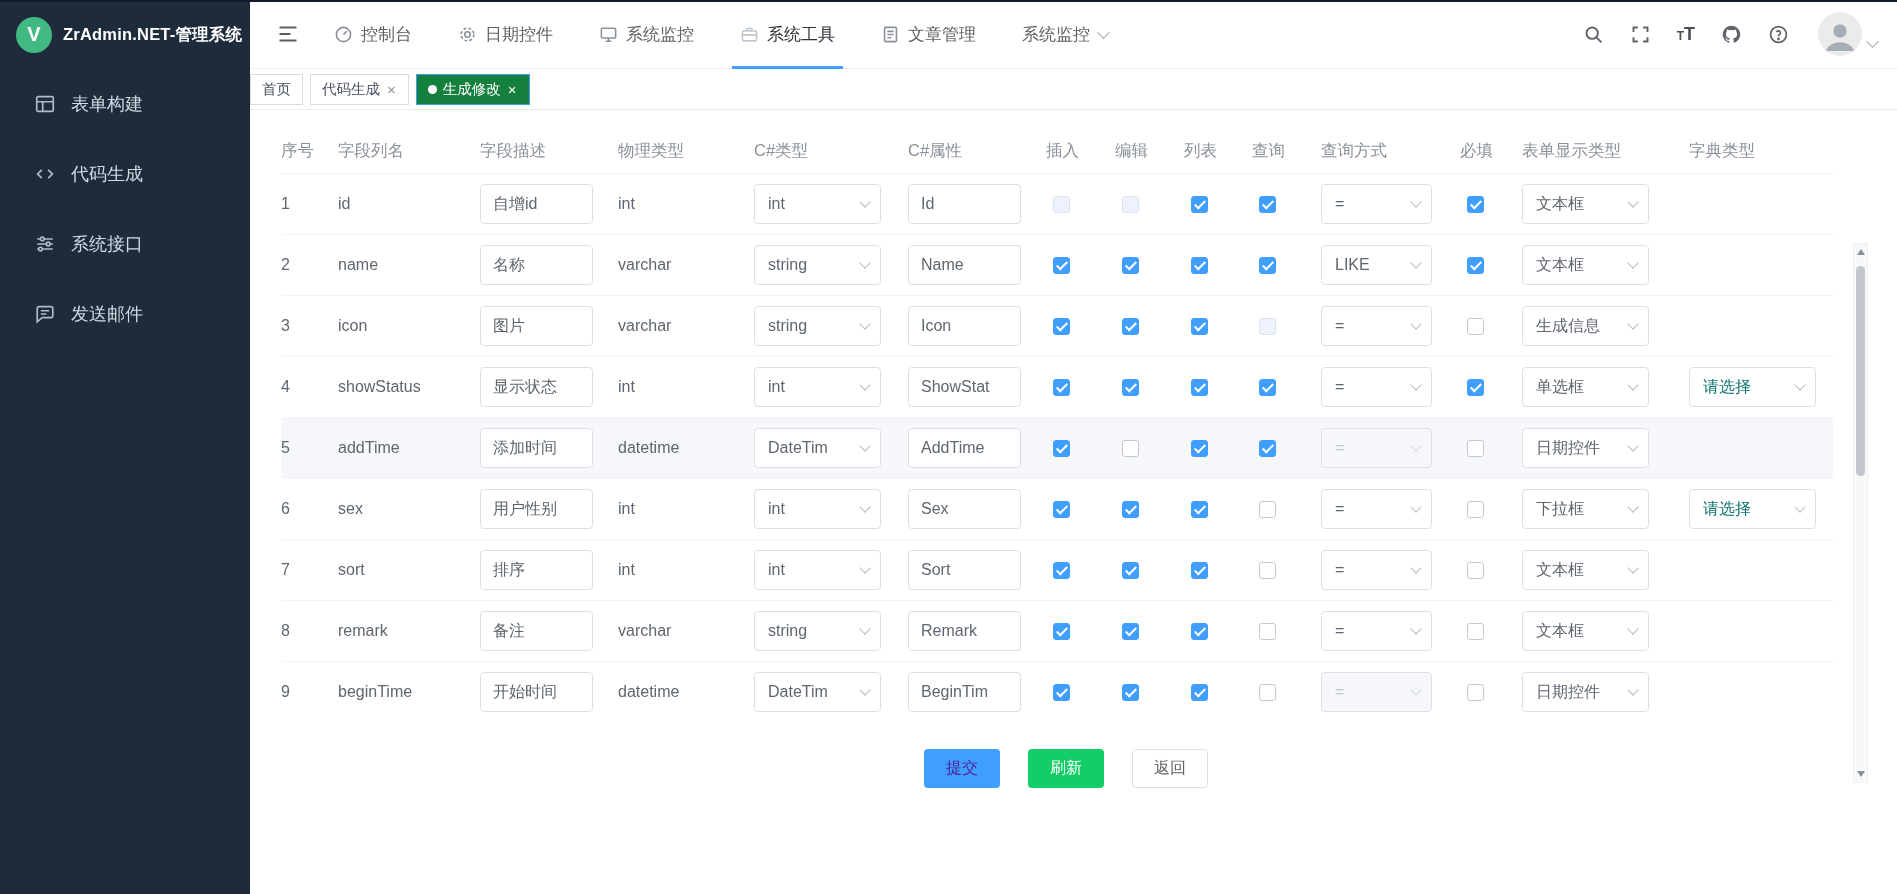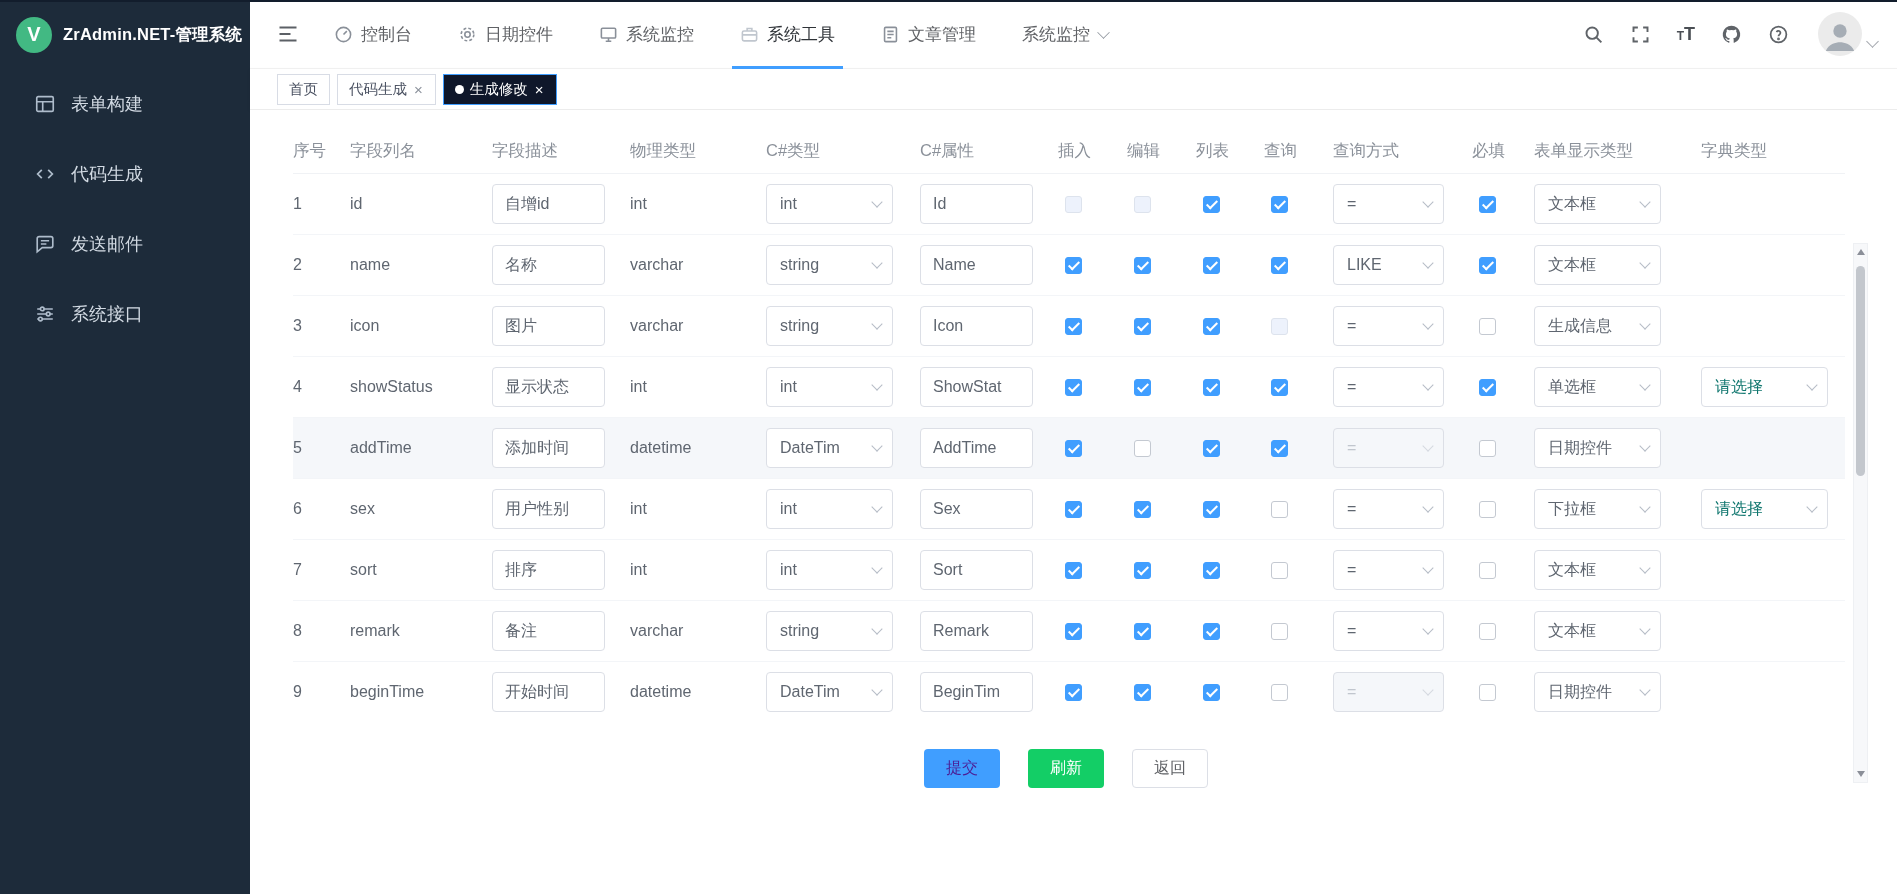--- a/index.html
+++ b/index.html
@@ -46,35 +46,35 @@
   .fontsize .fs-s{ font-size:12px; } .fontsize .fs-b{ font-size:18px; }
   .avatar-wrap{ display:flex; align-items:center; gap:6px; cursor:pointer; margin-left:4px; }
   .avatar{ width:44px; height:44px; border-radius:50%; background:#ebebeb; overflow:hidden;
     display:flex; align-items:flex-end; justify-content:center; }
   .avatar svg{ width:40px; height:40px; }
   .av-caret{ width:9px; height:9px; border-right:1.6px solid #a2a6ad; border-bottom:1.6px solid #a2a6ad;
     transform:rotate(45deg); margin-top:14px; }
 
   
   .tagbar{ height:41px; background:#fff; border-bottom:1px solid #ececec;
-    box-shadow:0 1px 4px rgba(0,21,41,.06); display:flex; align-items:center; gap:7px; padding-left:27px; }
+    box-shadow:0 1px 4px rgba(0,21,41,.06); display:flex; align-items:center; gap:7px; }
   .tag{ height:31px; display:flex; align-items:center; gap:6px; padding:0 11px;
     border:1px solid #d8dce5; background:#fff; color:#495060; font-size:14.5px; cursor:pointer; }
   .tag .tag-close{ font-size:15px; line-height:1; color:#8b919b; cursor:pointer; padding:0 1px; }
-  .tag.active{ background:#0f172a; border-color:#409eff; color:#fff; }
+  .tag.active{ background:#15803d; border-color:#409eff; color:#fff; }
   .tag.active .tag-close{ color:#fff; }
   .tag-dot{ width:9px; height:9px; border-radius:50%; background:#fff; display:inline-block; }
 
   
   .content{ flex:1; background:#fff; padding-left:27px; position:relative; }
   .form-tabs{ display:flex; gap:45px; margin-top:32px; font-size:17px; color:#303133; }
   .ftab{ padding-bottom:15px; cursor:pointer; }
   .ftab.active{ color:#409eff; border-bottom:2px solid #409eff; }
 
-  .table-area{ margin-left:16px; margin-top:18px; width:1552px; }
+  .table-area{ margin-left:4px; margin-top:18px; width:1552px; }
   .grid-row{ display:grid;
     grid-template-columns:57px 142px 138px 136px 154px 138px 69px 69px 68px 69px 139px 62px 167px 144px;
     align-items:center; }
   .thead{ height:46px; color:#8b919a; font-size:16.5px; border-bottom:1px solid #f0f2f5; }
   .hcell{ white-space:nowrap; }
   .tbody{ height:540px; overflow:hidden; }
   .trow{ height:61px; border-bottom:1px solid #f3f5f8; background:#fff; }
   .trow.hl{ background:#f5f7fa; }
   .cell{ display:flex; align-items:center; font-size:16px; color:#5f6670; white-space:nowrap; }
   .cb-cell{ padding-left:7px; }
@@ -145,36 +145,36 @@
         <span class="side-icon">
           <svg viewBox="0 0 24 24" fill="none" stroke="currentColor" stroke-width="1.9">
               <path d="M8.5 7.5L4 12l4.5 4.5M15.5 7.5L20 12l-4.5 4.5"></path>
             </svg>
         </span>
         <span>代码生成</span>
       </div>
       <div class="side-item">
         <span class="side-icon">
           <svg viewBox="0 0 24 24" fill="none" stroke="currentColor" stroke-width="1.8">
-              <path d="M3.5 6a2 2 0 0 1 2-2h13a2 2 0 0 1 2 2v8a2 2 0 0 1-2 2H9l-5.5 4.5z"></path>
-              <path d="M7.5 8.5h9M7.5 12h6"></path>
-            </svg>
-        </span>
-        <span>发送邮件</span>
-      </div>
-      <div class="side-item">
-        <span class="side-icon">
-          <svg viewBox="0 0 24 24" fill="none" stroke="currentColor" stroke-width="1.8">
               <path d="M3.5 6.5h17M3.5 12h17M3.5 17.5h17"></path>
               <circle cx="9" cy="6.5" r="2" fill="#1d2b3a"></circle>
               <circle cx="15.5" cy="12" r="2" fill="#1d2b3a"></circle>
               <circle cx="7" cy="17.5" r="2" fill="#1d2b3a"></circle>
             </svg>
         </span>
         <span>系统接口</span>
+      </div>
+      <div class="side-item">
+        <span class="side-icon">
+          <svg viewBox="0 0 24 24" fill="none" stroke="currentColor" stroke-width="1.8">
+              <path d="M3.5 6a2 2 0 0 1 2-2h13a2 2 0 0 1 2 2v8a2 2 0 0 1-2 2H9l-5.5 4.5z"></path>
+              <path d="M7.5 8.5h9M7.5 12h6"></path>
+            </svg>
+        </span>
+        <span>发送邮件</span>
       </div>
     </nav>
   </aside>
 
   <div class="main">
 
     <header class="topbar">
       <span class="burger">
         <svg viewBox="0 0 24 24" fill="none" stroke="currentColor" stroke-width="2">
             <path d="M3.5 5.5h17M3.5 12h11M3.5 18.5h17"></path>

